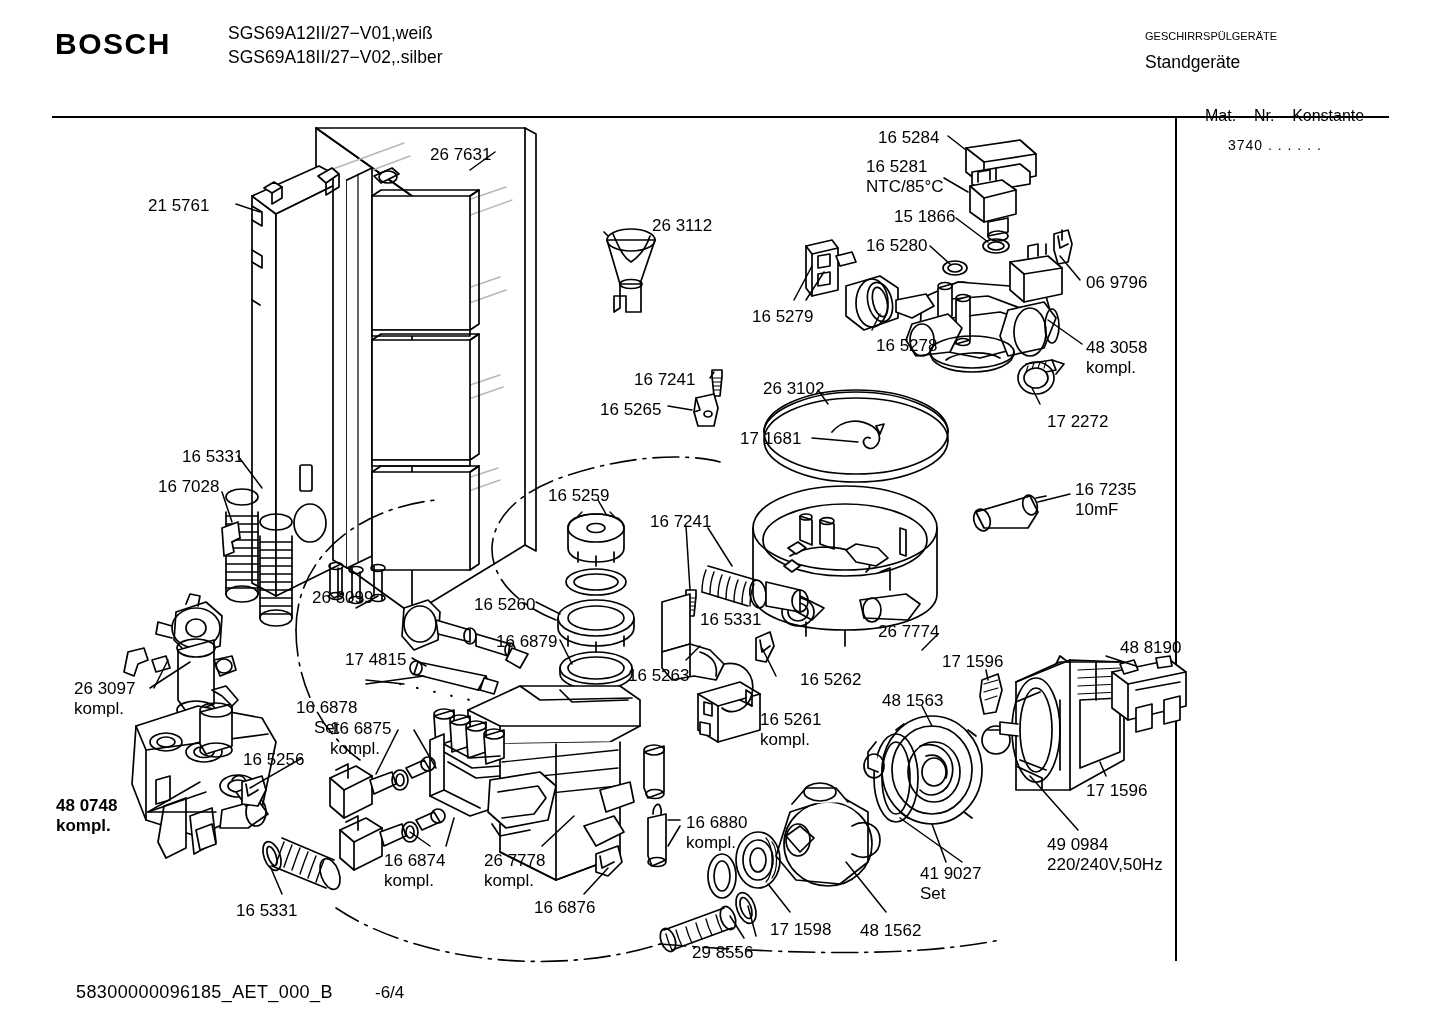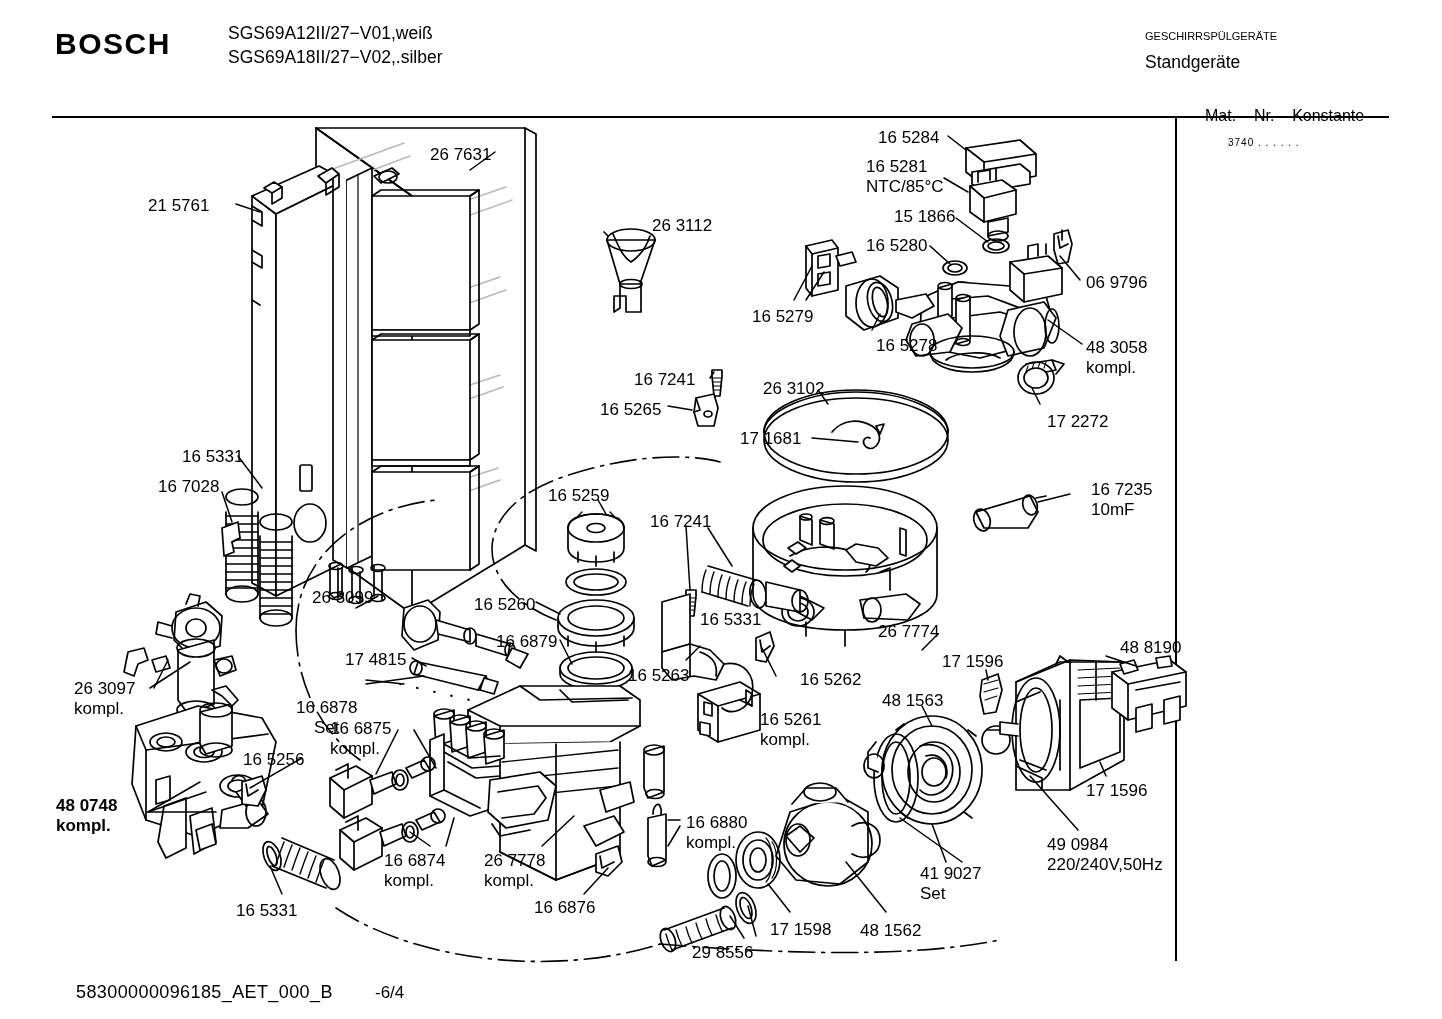--- a/index.html
+++ b/index.html
@@ -19,21 +19,21 @@
   }
   .model-l1{position:absolute;left:228px;top:23px;font-size:17.5px;white-space:nowrap;}
   .model-l2{position:absolute;left:228px;top:47px;font-size:17.5px;white-space:nowrap;}
   .cat-l1{position:absolute;left:1145px;top:30px;font-size:11px;white-space:nowrap;}
   .cat-l2{position:absolute;left:1145px;top:52px;font-size:17.5px;white-space:nowrap;}
 
   
   .frame-top{position:absolute;left:52px;top:116px;width:1337px;height:0;border-top:2.5px solid #000;}
   .frame-divider{position:absolute;left:1175px;top:116px;width:0;height:845px;border-left:2.5px solid #000;}
   .mat-l1{position:absolute;left:1205px;top:107px;font-size:16px;white-space:nowrap;}
-  .mat-l2{position:absolute;left:1228px;top:137px;font-size:10px;white-space:nowrap;letter-spacing:1px;}
+  .mat-l2{position:absolute;left:1228px;top:137px;font-size:14px;white-space:nowrap;letter-spacing:1px;}
 
   
   .footer-code{position:absolute;left:76px;top:982px;font-size:18px;letter-spacing:.4px;white-space:nowrap;}
   .footer-page{position:absolute;left:375px;top:983px;font-size:17px;white-space:nowrap;}
 
   
   .lbl{
     position:absolute;font-size:17px;line-height:20px;white-space:nowrap;
     font-family:"Liberation Sans","DejaVu Sans",sans-serif;
   }
@@ -812,21 +812,21 @@
       <div class="lbl" style="left: 1086px; top: 273px;">
         <span class="sub">06 9796</span>
       </div>
       <div class="lbl" style="left: 1086px; top: 338px;">
         <span class="sub">48 3058</span>
         <span class="sub">kompl.</span>
       </div>
       <div class="lbl" style="left: 1047px; top: 412px;">
         <span class="sub">17 2272</span>
       </div>
-      <div class="lbl" style="left: 1075px; top: 480px; margin-left: 16px;">
+      <div class="lbl" style="left: 1075px; top: 480px;">
         <span class="sub">16 7235</span>
         <span class="sub">10mF</span>
       </div>
       <div class="lbl" style="left: 548px; top: 486px;">
         <span class="sub">16 5259</span>
       </div>
       <div class="lbl" style="left: 650px; top: 512px;">
         <span class="sub">16 7241</span>
       </div>
       <div class="lbl" style="left: 474px; top: 595px;">

